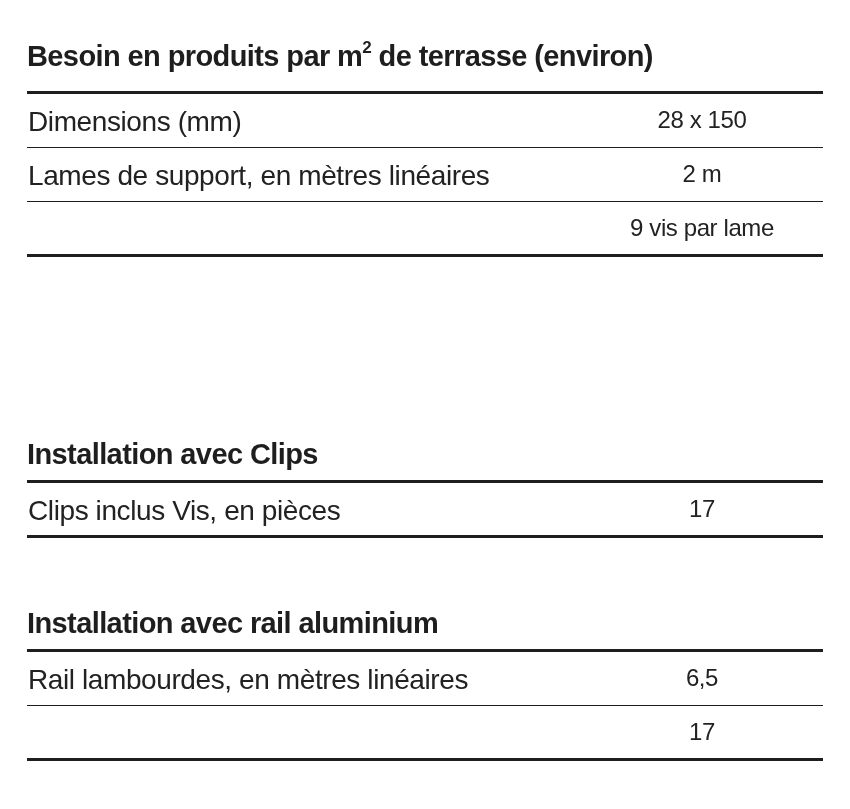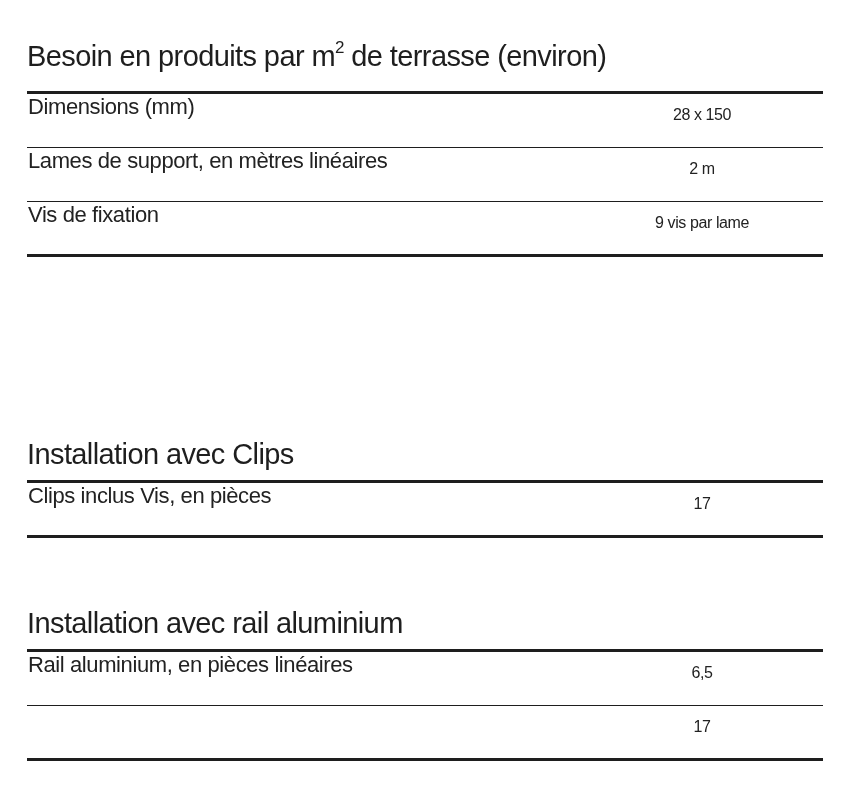--- a/index.html
+++ b/index.html
@@ -1,61 +1,60 @@
 <!DOCTYPE html>
 <html><head>
 <meta charset="utf-8">
 <style>
   html, body { margin:0; padding:0; background:#ffffff; }
   body { width:850px; height:809px; position:relative; overflow:hidden; color:#1e1e1e;
          font-family:"Liberation Sans", sans-serif; }
   .section { position:absolute; left:27px; width:796px; }
-  .heading { font-weight:normal; font-size:29px; letter-spacing:-0.6px; line-height:36px; height:36px; white-space:nowrap; }
+  .heading { font-weight:bold; font-size:29px; letter-spacing:-0.6px; line-height:36px; height:36px; white-space:nowrap; }
   .heading sup { font-size:17px; position:relative; top:-2px; vertical-align:super; line-height:0; }
   .rule-thick { height:3px; background:#1e1e1e; }
   .row { position:relative; height:53px; border-bottom:1.5px solid #1e1e1e; }
   .row.last { border-bottom:3.5px solid #1e1e1e; height:52px; }
-  .label { position:absolute; left:1px; top:0; font-size:22px; font-weight:300; letter-spacing:-0.4px; white-space:nowrap; color:#222; }
-  .value { position:absolute; left:590px; width:170px; top:12px; text-align:center; font-size:16px; letter-spacing:-0.4px; white-space:nowrap; color:#222; }
+  .label { position:absolute; left:1px; top:12px; font-size:28px; font-weight:300; letter-spacing:-0.4px; white-space:nowrap; color:#222; }
+  .value { position:absolute; left:590px; width:170px; top:12px; text-align:center; font-size:24px; letter-spacing:-0.4px; white-space:nowrap; color:#222; }
 </style>
 </head>
 <body>
 
 <div class="section" style="top:38px;">
   <div class="heading"><span>Besoin en produits par m</span><sup>2</sup><span> de terrasse (environ)</span></div>
   <div style="height:17px"></div>
   <div class="rule-thick"></div>
   <div class="row">
     <span class="label">Dimensions (mm)</span>
     <span class="value">28 x 150</span>
   </div>
   <div class="row">
     <span class="label">Lames de support, en mètres linéaires</span>
     <span class="value">2 m</span>
   </div>
   <div class="row last">
-    <span class="label">Vis de fixation</span>
     <span class="value">9 vis par lame</span>
   </div>
 </div>
 
 <div class="section" style="top:436px;">
   <div class="heading">Installation avec Clips</div>
   <div style="height:8px"></div>
   <div class="rule-thick"></div>
   <div class="row last">
     <span class="label">Clips inclus Vis, en pièces</span>
     <span class="value">17</span>
   </div>
 </div>
 
 <div class="section" style="top:605px;">
   <div class="heading">Installation avec rail aluminium</div>
   <div style="height:8px"></div>
   <div class="rule-thick"></div>
   <div class="row">
-    <span class="label">Rail aluminium, en pièces linéaires</span>
+    <span class="label">Rail lambourdes, en mètres linéaires</span>
     <span class="value">6,5</span>
   </div>
   <div class="row last">
     <span class="value">17</span>
   </div>
 </div>
 
 </body></html>

